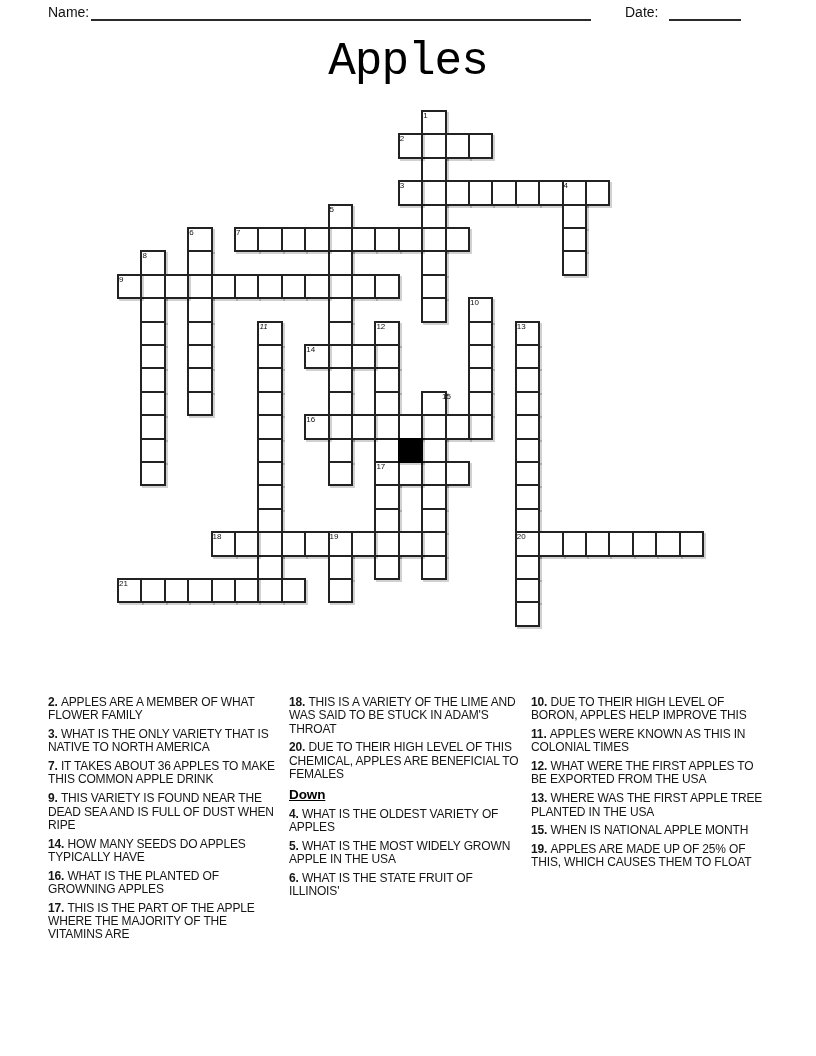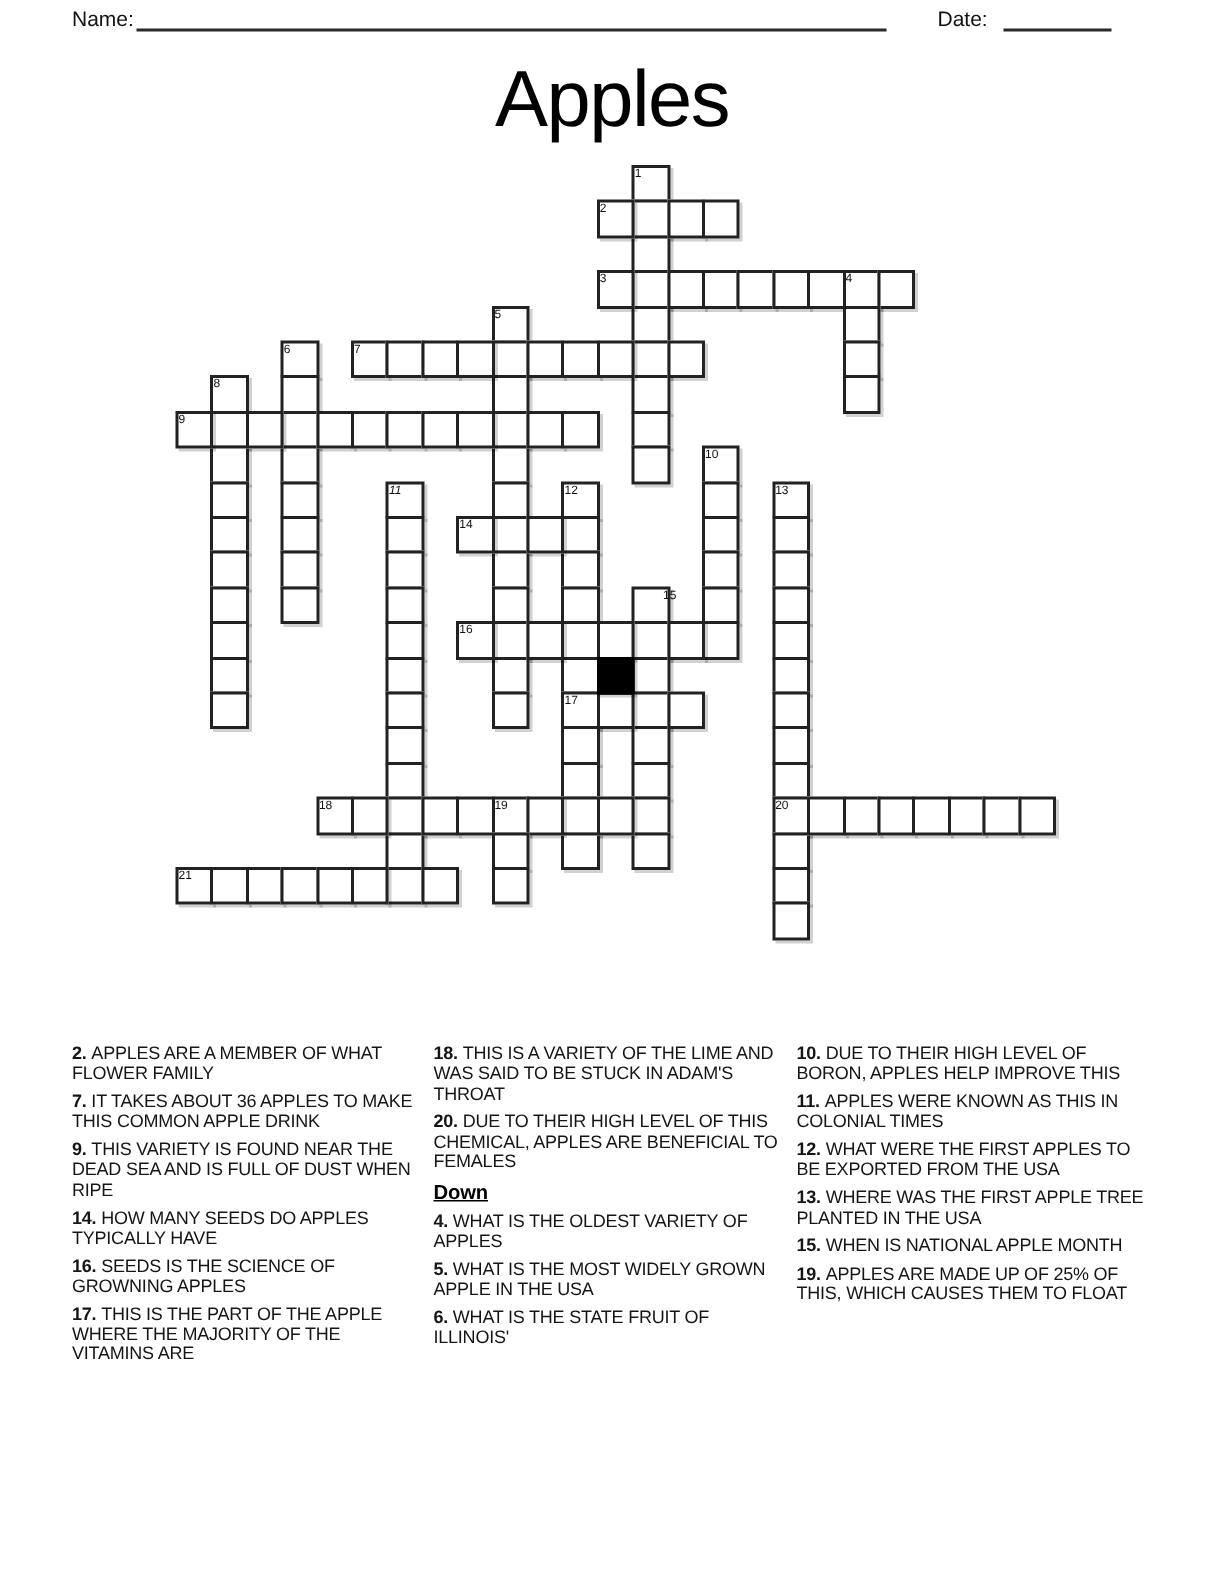--- a/index.html
+++ b/index.html
@@ -9,21 +9,21 @@
   
   .hdr-label{position:absolute;font-size:14px;color:#111;}
   #name-label{left:48px;top:4px;}
   #date-label{left:625px;top:4px;}
   .write-line{position:absolute;height:1.6px;background:#2a2a2a;}
   #name-line{left:91px;top:19px;width:500px;}
   #date-line{left:669px;top:19px;width:72px;}
 
   
   .title{position:absolute;top:36px;left:0;width:100%;text-align:center;
-         font-size:53px;font-weight:400;letter-spacing:-1px;color:#000;}
+         font-size:46px;font-weight:400;letter-spacing:-1px;color:#000;font-family:Liberation Mono, monospace;}
 
   
   #grid{position:absolute;left:0;top:0;width:816px;height:700px;}
   .cell{position:absolute;box-sizing:border-box;background:#fff;
         border:2px solid #222;box-shadow:2px 2px 0 rgba(0,0,0,0.18);}
   .cell.black{background:#000;border-color:#000;z-index:2;}
   .cellnum{position:absolute;z-index:3;font-size:8px;line-height:9px;
            padding:1px 0 0 2px;color:#111;}
 
   
@@ -221,24 +221,25 @@
       <span class="cellnum" style="left: 304.2px; top: 414.2px;">16</span>
       <span class="cellnum" style="left: 374.4px; top: 461px;">17</span>
       <span class="cellnum" style="left: 210.6px; top: 531.2px;">18</span>
       <span class="cellnum" style="left: 327.6px; top: 531.2px;">19</span>
       <span class="cellnum" style="left: 514.8px; top: 531.2px;">20</span>
       <span class="cellnum" style="left: 117px; top: 578px;">21</span>
     </div>
 
   <div class="clue-col" id="clue-col-1">
       <div class="clue"><b>2. </b><span>APPLES ARE A MEMBER OF WHAT FLOWER FAMILY</span></div>
+      <div class="clue"><b>3. </b><span>WHAT IS THE ONLY VARIETY THAT IS NATIVE TO NORTH AMERICA</span></div>
       <div class="clue"><b>7. </b><span>IT TAKES ABOUT 36 APPLES TO MAKE THIS COMMON APPLE DRINK</span></div>
       <div class="clue"><b>9. </b><span>THIS VARIETY IS FOUND NEAR THE DEAD SEA AND IS FULL OF DUST WHEN RIPE</span></div>
       <div class="clue"><b>14. </b><span>HOW MANY SEEDS DO APPLES TYPICALLY HAVE</span></div>
-      <div class="clue"><b>16. </b><span>SEEDS IS THE SCIENCE OF GROWNING APPLES</span></div>
+      <div class="clue"><b>16. </b><span>WHAT IS THE PLANTED OF GROWNING APPLES</span></div>
       <div class="clue"><b>17. </b><span>THIS IS THE PART OF THE APPLE WHERE THE MAJORITY OF THE VITAMINS ARE</span></div>
     </div>
   <div class="clue-col" id="clue-col-2">
       <div class="clue"><b>18. </b><span>THIS IS A VARIETY OF THE LIME AND WAS SAID TO BE STUCK IN ADAM'S THROAT</span></div>
       <div class="clue"><b>20. </b><span>DUE TO THEIR HIGH LEVEL OF THIS CHEMICAL, APPLES ARE BENEFICIAL TO FEMALES</span></div>
       <div class="clue-header">Down</div>
       <div class="clue"><b>4. </b><span>WHAT IS THE OLDEST VARIETY OF APPLES</span></div>
       <div class="clue"><b>5. </b><span>WHAT IS THE MOST WIDELY GROWN APPLE IN THE USA</span></div>
       <div class="clue"><b>6. </b><span>WHAT IS THE STATE FRUIT OF ILLINOIS'</span></div>
     </div>

